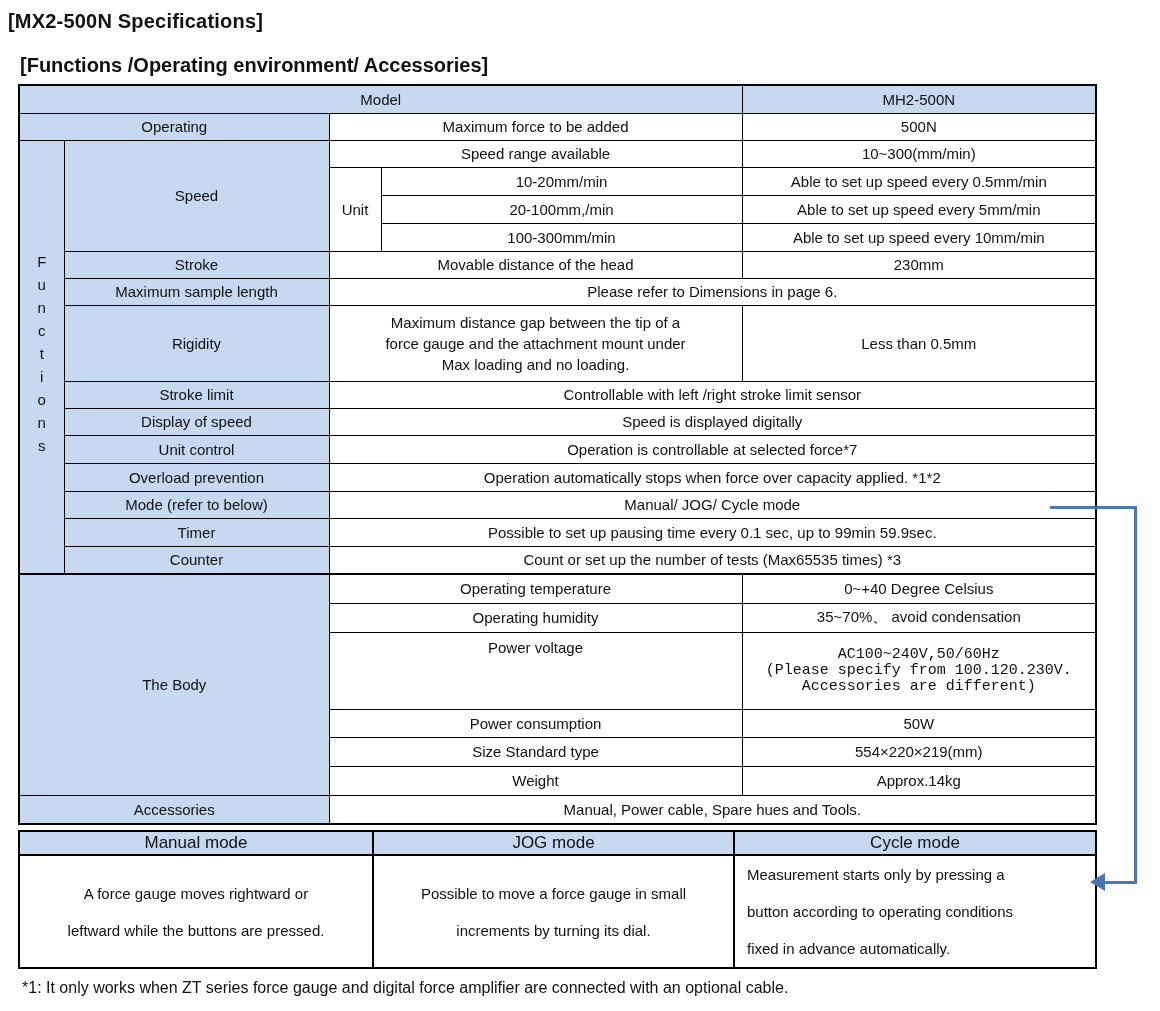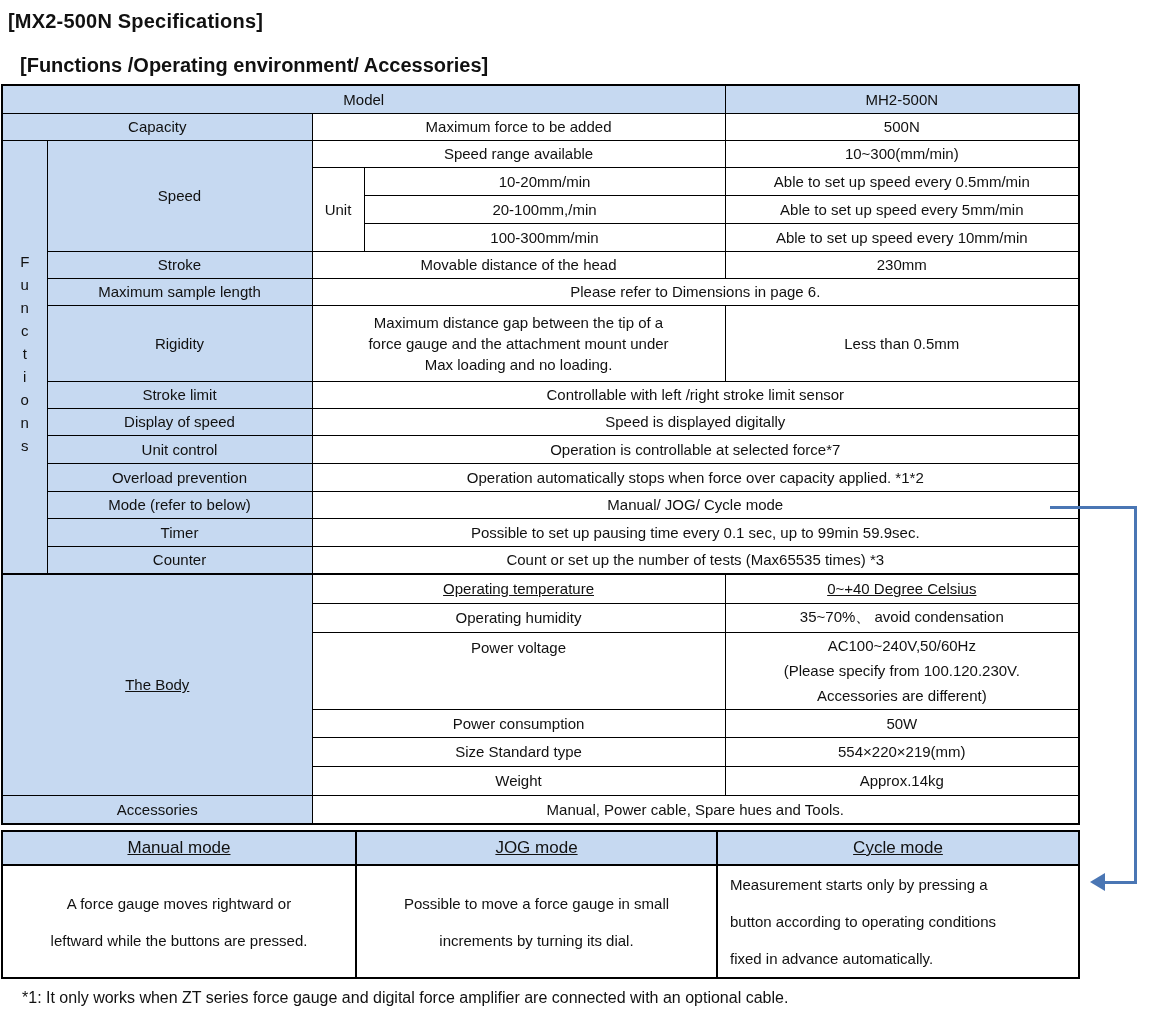--- a/index.html
+++ b/index.html
@@ -10,46 +10,46 @@
   *{box-sizing:border-box;}
   html,body{margin:0;padding:0;}
   body{
     width:1160px;height:1011px;overflow:hidden;background:#ffffff;
     font-family:"Liberation Sans","DejaVu Sans",sans-serif;color:#111;
   }
   .page{position:relative;width:1160px;height:1011px;}
   .title{font-size:20px;font-weight:bold;margin:10px 0 0 8px;letter-spacing:0.2px;}
   .subtitle{font-size:20px;font-weight:bold;margin:21px 0 7px 20px;}
 
-  table{border-collapse:collapse;table-layout:fixed;margin-left:1px;}
+  table{border-collapse:collapse;table-layout:fixed;margin-left:18px;}
   table.spec{width:1077px;border:2px solid var(--border);}
   table.spec td{
     border:1px solid var(--border);
     font-size:15px;text-align:center;vertical-align:middle;
     padding:0 4px;overflow:hidden;
   }
   td.blue{background:var(--fill);}
   td.lbl{font-size:16px;}
   td.th{font-size:17px;}
   td.pre{white-space:pre-line;line-height:21px;}
   td.vert{
     writing-mode:vertical-rl;text-orientation:upright;
     font-size:16px;letter-spacing:6px;padding:6px 0;
   }
   tr.h27{height:27px;} tr.h28{height:28px;} tr.h29{height:29px;}
   tr.h76{height:76px;} tr.h77{height:77px;}
-  tr.thicktop td{border-top:2px solid var(--border);text-decoration:underline;}
-  td.vline3{line-height:25px;}
+  tr.thicktop td{border-top:2px solid var(--border);}
+  td.vline3{line-height:16px;font-family:Liberation Mono, monospace;}
 
   table.modes{width:1077px;border:2px solid var(--border);margin-top:5px;}
   table.modes td{
     border:2px solid var(--border);font-size:15px;text-align:center;
     vertical-align:middle;padding:0 6px;
   }
-  table.modes td.mhead{height:34px;background:var(--fill);font-size:17px;text-decoration:underline;}
+  table.modes td.mhead{height:24px;background:var(--fill);font-size:17px;}
   table.modes td.mbody{height:102px;white-space:pre-line;line-height:37px;}
   table.modes td.mbody.left{text-align:left;padding-left:12px;padding-right:16px;line-height:37px;}
 
   .footnotes{margin:8px 0 0 22px;font-size:16px;line-height:22px;}
   .footnotes div{white-space:nowrap;}
 
   
   .conn{position:absolute;background:var(--connector);}
   .conn-top{left:1050px;top:496px;width:87px;height:3px;}
   .conn-vert{left:1134px;top:496px;width:3px;height:378px;}
@@ -75,21 +75,21 @@
         <col style="width:52px">
         <col style="width:361px">
         <col style="width:354px">
     </colgroup>
     <tbody>
       <tr class="h28">
         <td colspan="4" class="blue th">Model</td>
         <td class="blue th">MH2-500N</td>
       </tr>
       <tr class="h27">
-        <td colspan="2" class="blue lbl">Capacity</td>
+        <td colspan="2" class="blue lbl">Operating</td>
         <td colspan="2">Maximum force to be added</td>
         <td>500N</td>
       </tr>
       <tr class="h27">
         <td rowspan="14" class="blue vert">Functions</td>
         <td rowspan="4" class="blue lbl">Speed</td>
         <td colspan="2">Speed range available</td>
         <td>10~300(mm/min)</td>
       </tr>
       <tr class="h28">

